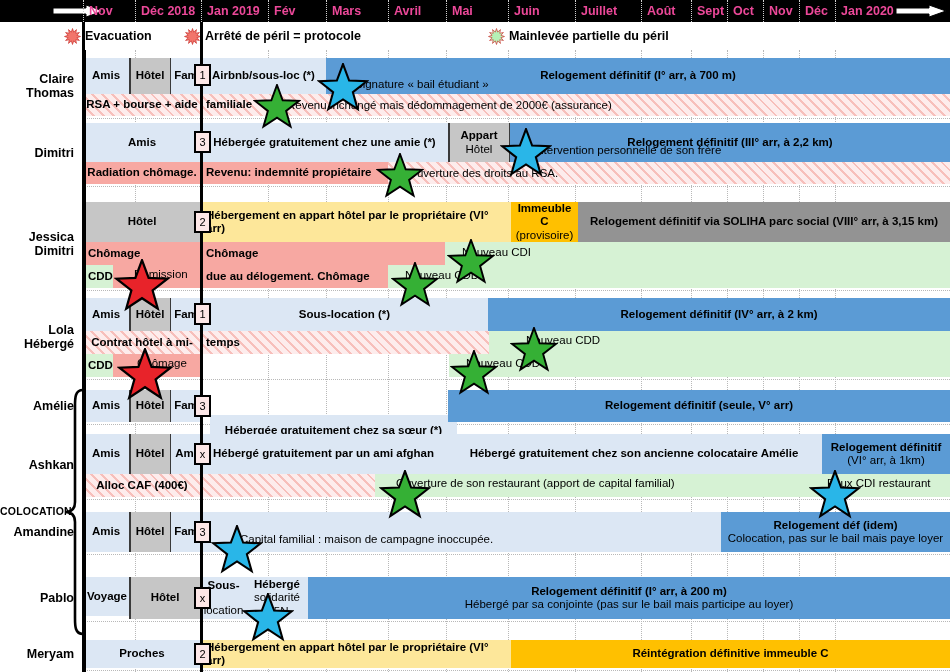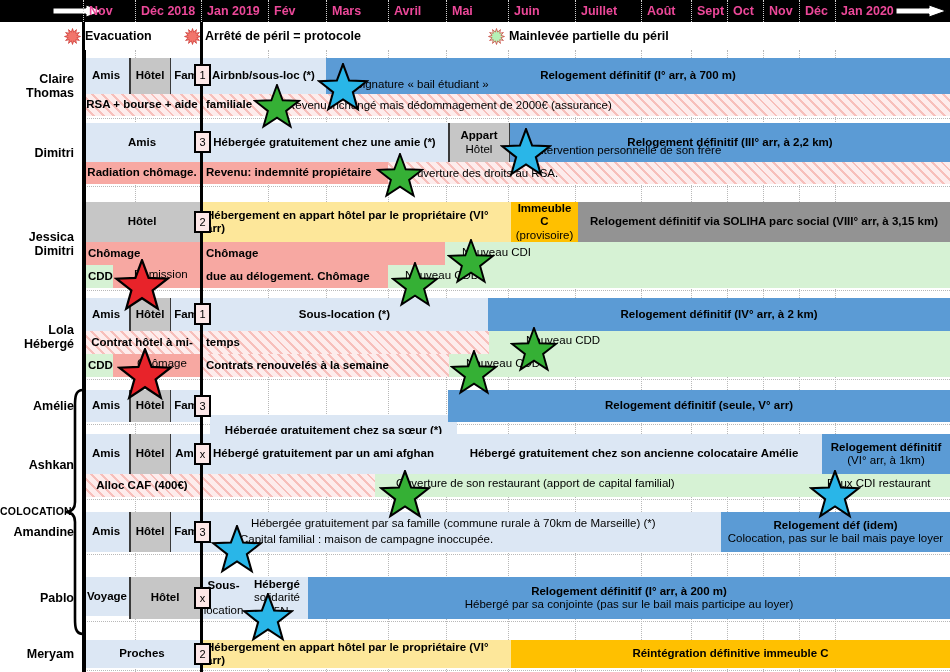--- a/index.html
+++ b/index.html
@@ -407,23 +407,20 @@
             <span class="l1">Contrat hôtel à mi-</span>
           </div>
           <div class="bar hatch-pink left" style="left: 201px; width: 288px; top: 33px; height: 23px;">
             <span class="l1">temps</span>
           </div>
           <div class="bar c-green left" style="left: 489px; width: 461px; top: 33px; height: 23px;"></div>
           <div class="bar c-green left" style="left: 83px; width: 30px; top: 56px; height: 23px;">
             <span class="l1">CDD</span>
           </div>
           <div class="bar c-pink left" style="left: 113px; width: 88px; top: 56px; height: 23px;"></div>
-          <div class="bar hatch-pink left" style="left: 201px; width: 248px; top: 56px; height: 23px;">
-            <span class="l1">Contrats renouvelés à la semaine</span>
-          </div>
           <div class="bar c-green left" style="left: 449px; width: 501px; top: 56px; height: 23px;"></div>
           <div style="position: absolute; top: 0px; height: 33px; width: 1.5px; background: rgb(58, 58, 58); left: 129px;"></div>
           <div style="position: absolute; top: 0px; height: 33px; width: 1.5px; background: rgb(58, 58, 58); left: 169.5px;"></div>
           <div class="inline-note" style="left: 137px; top: 59px;">Chômage</div>
           <div class="inline-note" style="left: 526px; top: 36px;">Nouveau CDD</div>
           <div class="inline-note" style="left: 466px; top: 59px;">Nouveau CDD</div>
           <div class="numbox" style="left: 194px; top: 5px;">1</div>
           <div class="starmark" style="left: 117px; top: 50px;"><svg viewBox="0 0 100 100" width="56" height="56">
               <polygon points="50.0,2.0 61.8,33.8 95.7,35.2 69.0,56.2 78.2,88.8 50.0,70.0 21.8,88.8 31.0,56.2 4.3,35.2 38.2,33.8" fill="#e8232a" stroke="#000" stroke-width="4"></polygon>
             </svg></div>
@@ -510,21 +507,20 @@
           <div class="bar c-lightblue" style="left: 171px; width: 30px; top: 0px; height: 40px;">
             <span class="l1">Fam</span>
           </div>
           <div class="bar c-lightblue" style="left: 201px; width: 520px; top: 0px; height: 40px;"></div>
           <div class="bar c-blue bold stack" style="left: 721px; width: 229px; top: 0px; height: 40px;">
             <span class="l1">Relogement déf (idem)</span>
             <span class="l2">Colocation, pas sur le bail mais paye loyer</span>
           </div>
           <div style="position: absolute; top: 0px; height: 40px; width: 1.5px; background: rgb(58, 58, 58); left: 129px;"></div>
           <div style="position: absolute; top: 0px; height: 40px; width: 1.5px; background: rgb(58, 58, 58); left: 169.5px;"></div>
-          <div class="inline-note" style="left: 251px; top: 5px;">Hébergée gratuitement par sa famille (commune rurale à 70km de Marseille) (*)</div>
           <div class="inline-note" style="left: 240px; top: 21px;">Capital familial : maison de campagne inoccupée.</div>
           <div class="numbox" style="left: 194px; top: 9px;">3</div>
           <div class="starmark" style="left: 211px; top: 13px;"><svg viewBox="0 0 100 100" width="52" height="52">
               <polygon points="50.0,2.0 61.8,33.8 95.7,35.2 69.0,56.2 78.2,88.8 50.0,70.0 21.8,88.8 31.0,56.2 4.3,35.2 38.2,33.8" fill="#29b6e8" stroke="#000" stroke-width="4"></polygon>
             </svg></div>
         </div>
         <div style="position: absolute; left: 0px; right: 0px; top: 527px; height: 42px;">
           <div class="namecell" style="top: 13.5px;">
             <div>Pablo</div>
           </div>

